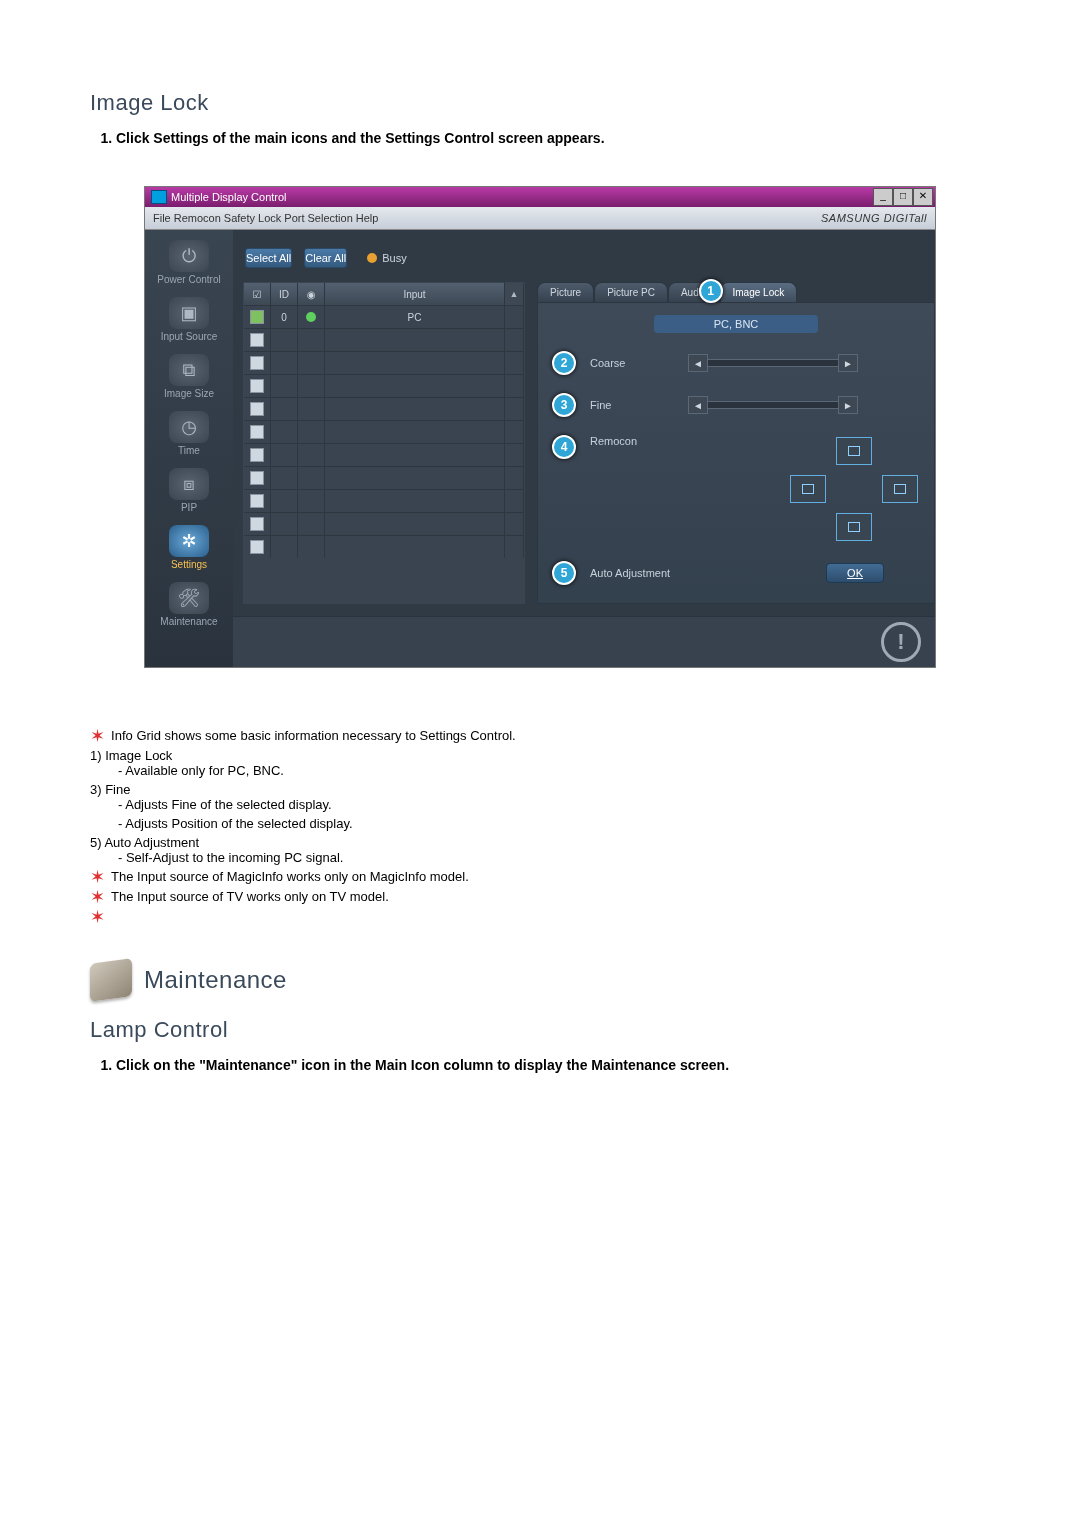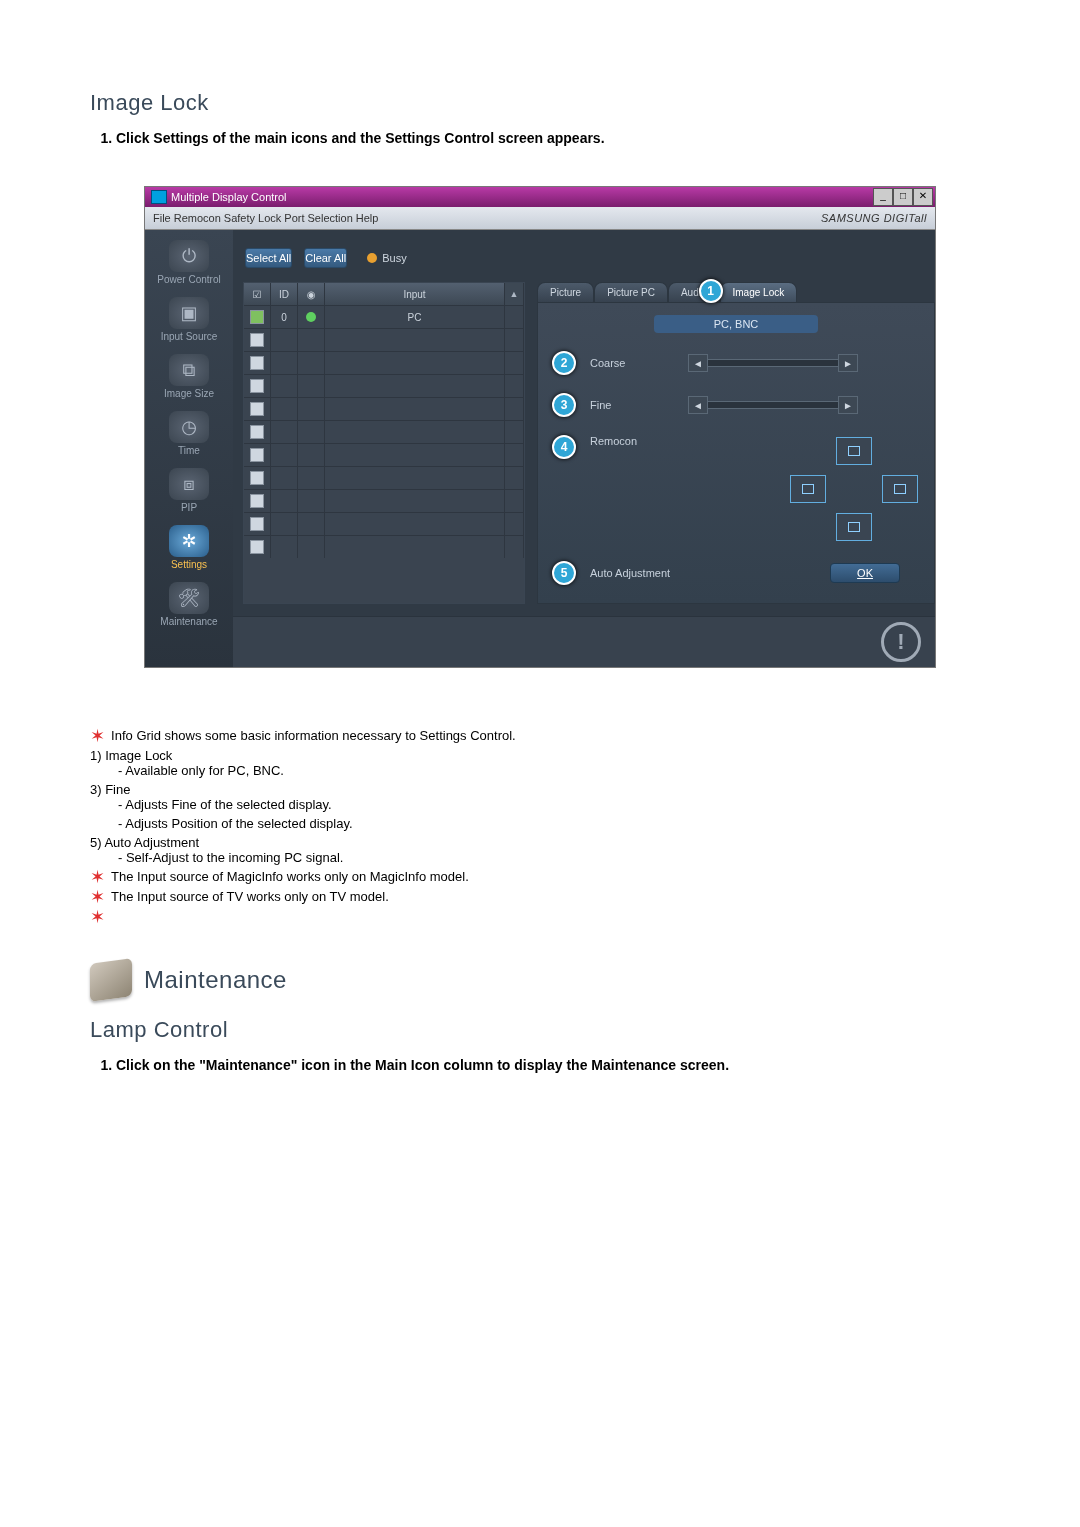--- a/index.html
+++ b/index.html
@@ -52,21 +52,21 @@
   .mode-chip{align-self:center;background:#3a5e86;border-radius:4px;padding:3px 60px;color:#dbe6f3;font-size:11px;}
   .ctl-row{display:flex;align-items:center;gap:8px;}
   .ctl-lbl{color:#c7d1dc;font-size:11px;width:90px;}
   .slider{display:flex;align-items:center;gap:0;width:170px;}
   .sld-btn{width:18px;height:16px;background:#3d4854;border:1px solid #5a6876;color:#cfd7e0;font-size:10px;display:flex;align-items:center;justify-content:center;}
   .sld-track{flex:1;height:6px;background:#2a333d;border:1px solid #5a6876;border-left:none;border-right:none;}
   .pos-grid{display:grid;grid-template-columns:repeat(3,40px);grid-template-rows:repeat(3,32px);gap:6px;margin-left:100px;}
   .pos-cell{display:flex;align-items:center;justify-content:center;}
   .pos-btn{width:34px;height:26px;border:1px solid #62aee0;background:#3a4552;display:flex;align-items:center;justify-content:center;}
   .pos-btn .sq{width:10px;height:8px;border:1px solid #8fd0ff;}
-  .ok-btn{background:linear-gradient(#426c95,#2d4d6d);border:1px solid #1e3a52;color:#fff;border-radius:4px;padding:3px 26px;font-size:11px;margin-left:auto;margin-right:20px;text-decoration:underline;}
+  .ok-btn{background:linear-gradient(#426c95,#2d4d6d);border:1px solid #1e3a52;color:#fff;border-radius:4px;padding:3px 20px;font-size:11px;margin-left:auto;margin-right:36px;text-decoration:underline;}
   .statusbar{height:50px;background:#38424e;border-top:1px solid #2a333d;display:flex;align-items:center;justify-content:flex-end;padding-right:14px;}
   .excl{width:34px;height:34px;border-radius:50%;border:3px solid #a0aab6;color:#a0aab6;display:flex;align-items:center;justify-content:center;font-size:22px;font-weight:bold;}
   
   .note{display:flex;gap:6px;font-size:13px;margin:4px 0;align-items:flex-start;}
   .star{color:#e03030;font-size:18px;line-height:16px;}
   .numlist{font-size:13px;margin:4px 0 4px 0;}
   .numlist .hd{display:block;margin-left:0;}
   .numlist .sub{display:block;margin-left:28px;}
   .maint-head{display:flex;align-items:center;gap:12px;margin:36px 0 18px 0;}
   .maint-ic{width:42px;height:38px;background:linear-gradient(145deg,#d0c8bc,#8e8574);border-radius:6px;transform:skewY(-8deg);box-shadow:0 2px 3px rgba(0,0,0,.3);}

